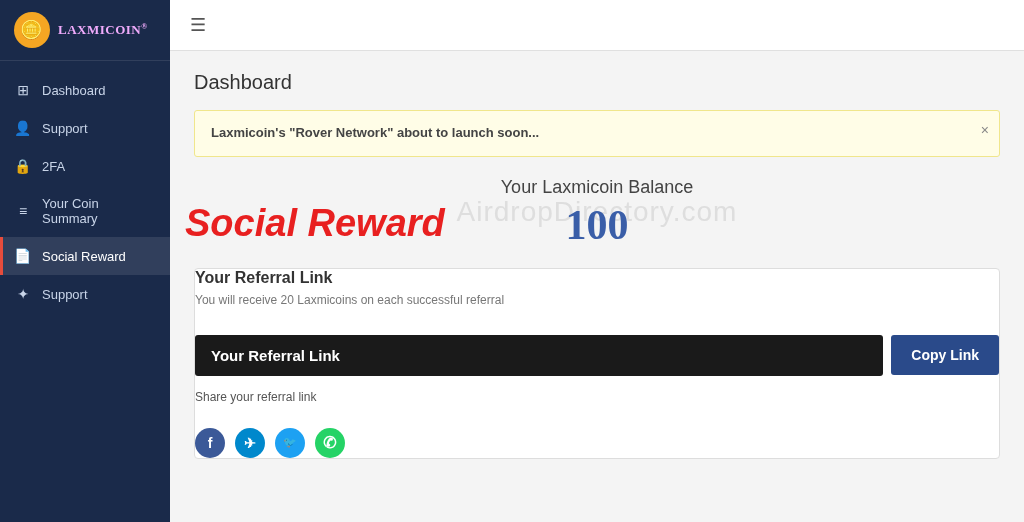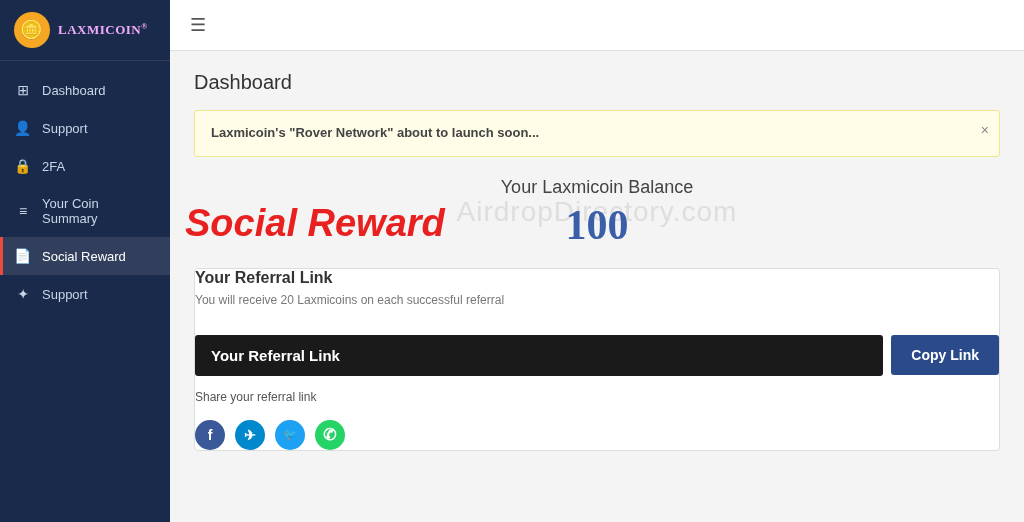--- a/index.html
+++ b/index.html
@@ -205,21 +205,21 @@
       font-size: 14px;
       font-weight: 600;
       cursor: pointer;
       white-space: nowrap;
       text-align: center;
     }
 
     .share-label {
       font-size: 12px;
       color: #555;
-      margin-bottom: 16px;
+      margin-bottom: 24px;
       font-weight: 500;
     }
     .social-icons {
       display: flex;
       gap: 10px;
       align-items: center;
     }
     .social-icon {
       width: 30px;
       height: 30px;

